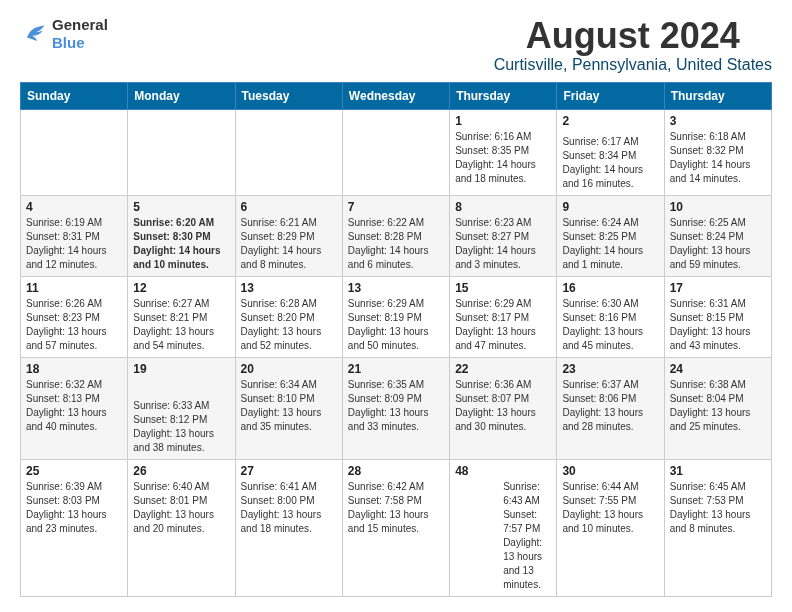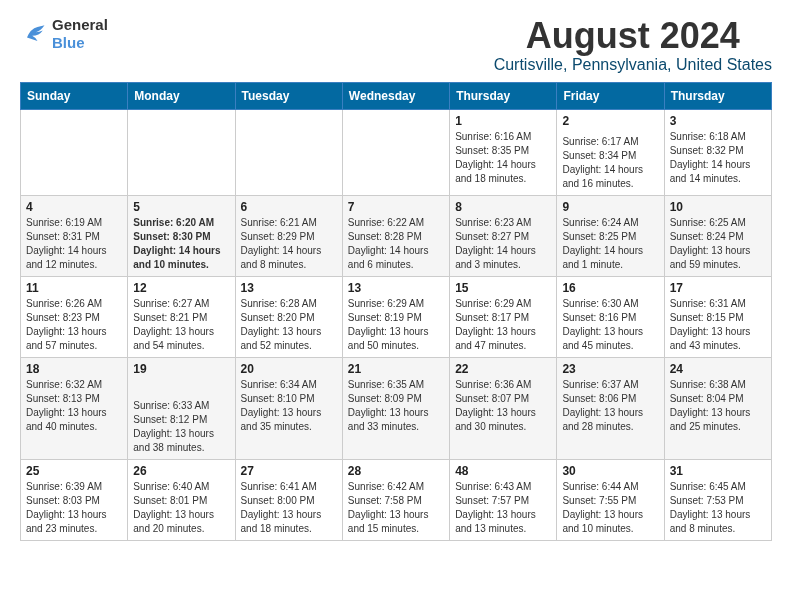--- a/index.html
+++ b/index.html
@@ -315,21 +315,21 @@
         </td>
         <td>
           <div class="day-number">28</div>
           <div class="day-info" style="white-space: pre-line;">Sunrise: 6:42 AM
 Sunset: 7:58 PM
 Daylight: 13 hours
 and 15 minutes.</div>
         </td>
         <td>
           <div class="day-number">48</div>
-          <div class="day-info" style="white-space: pre-line;">Sunrise: 6:43 AM
+          <div class="day-info" style="white-space: pre-line; margin-left: 48px;">Sunrise: 6:43 AM
 Sunset: 7:57 PM
 Daylight: 13 hours
 and 13 minutes.</div>
         </td>
         <td>
           <div class="day-number">30</div>
           <div class="day-info" style="white-space: pre-line;">Sunrise: 6:44 AM
 Sunset: 7:55 PM
 Daylight: 13 hours
 and 10 minutes.</div>

